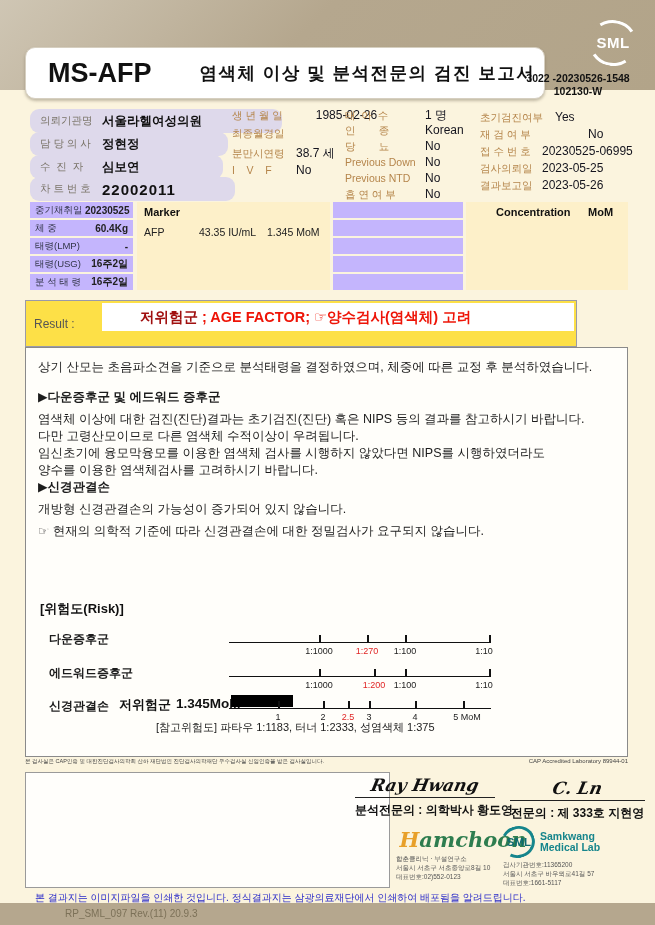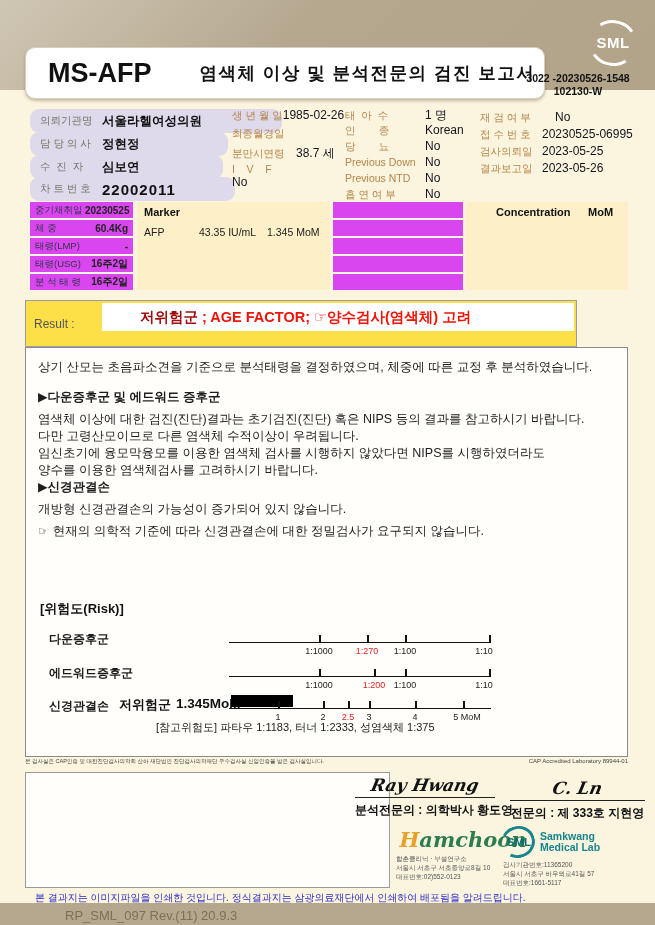--- a/index.html
+++ b/index.html
@@ -4,21 +4,21 @@
 <style>
   * { margin:0; padding:0; box-sizing:border-box; }
   html,body { width:655px; }
   body { font-family:"Liberation Sans","DejaVu Sans",sans-serif; background:#fbf4de; }
   .page { position:relative; width:655px; height:925px; background:#fbf4de; overflow:hidden; }
 
   
   .topband { position:absolute; left:0; top:0; width:655px; height:90px;
              background:linear-gradient(135deg,#cfc6b4 0%,#b5a78e 45%,#b2a489 100%); }
   .botband { position:absolute; left:0; top:903px; width:655px; height:22px; background:#b5a78e; }
-  .doccode { position:absolute; left:65px; top:908px; font-size:13px; color:#7c7158; }
+  .doccode { position:absolute; left:65px; top:908px; font-size:10px; color:#7c7158; }
 
   
   .sml-top { position:absolute; right:18px; top:20px; width:48px; height:46px; }
   .sml-top .circ { position:absolute; inset:0; border:3px solid #fff; border-radius:50%;
                    border-left-color:transparent; border-right-color:transparent; transform:rotate(12deg);}
   .sml-top .txt { position:absolute; left:0; top:14px; width:48px; text-align:center;
                   color:#fff; font-weight:bold; font-size:15px; letter-spacing:0.5px; }
 
   
   .hbox { position:absolute; left:25px; top:47px; width:520px; height:52px; background:#fff;
@@ -35,21 +35,21 @@
   .pill .pl { font-size:10.5px; color:#7a7468; white-space:pre; width:62px; }
   .pill .pv { font-size:12.5px; font-weight:bold; color:#111; white-space:nowrap; }
   .pill.big .pv { font-size:15px; letter-spacing:1px; }
 
   .icol { position:absolute; }
   .irow { display:flex; align-items:baseline; }
   .ilab { font-size:10.5px; color:#b5854b; white-space:pre; }
   .ival { font-size:12px; font-weight:normal; color:#14141e; white-space:nowrap;text-align:right; }
 
   
-  .lavrow { position:absolute; background:#d946ef; height:16px; display:flex;
+  .lavrow { position:absolute; background:#c4b5fd; height:16px; display:flex;
             align-items:center; padding:0 5px; }
   .lavrow .tl2 { font-size:9.5px; color:#33364a; white-space:pre; flex:0 0 50px; }
   .lavrow .tv2 { font-size:10px; font-weight:bold; color:#222; flex:1; text-align:right; }
   .cream { position:absolute; background:#fdf0c9; }
   .cream .mh { position:absolute; font-size:11px; font-weight:bold; color:#111; }
   .cream .mt { position:absolute; font-size:10.5px; color:#222; }
 
   
   .resbox { position:absolute; left:25px; top:300px; width:552px; height:47px;
             background:#fde047; border:1px solid #9a9aa8; }
@@ -137,33 +137,33 @@
   <div class="pill" style="left:30px; top:155px; width:193px;">
     <span class="pl">수  진  자</span>
     <span class="pv">심보연</span>
   </div>
   <div class="pill big" style="left:30px; top:177px; width:205px;">
     <span class="pl">차 트 번 호</span>
     <span class="pv">22002011</span>
   </div>
 
   <div class="icol" style="left:232px; top:108px; width:110px;">
-    <div class="irow" style="height:19px;">
+    <div class="irow" style="height:19px;gap:33px;">
         <span class="ilab" style="width:64px;">생 년 월 일</span>
         <span class="ival">1985-02-26</span>
       </div>
     <div class="irow" style="height:18px;">
         <span class="ilab" style="width:64px;">최종월경일</span>
         <span class="ival"></span>
       </div>
     <div class="irow" style="height:18px;">
         <span class="ilab" style="width:64px;">분만시연령</span>
         <span class="ival">38.7 세</span>
       </div>
-    <div class="irow" style="height:18px;flex-direction:column;">
+    <div class="irow" style="height:18px;">
         <span class="ilab" style="width:64px;">I    V    F</span>
         <span class="ival">No</span>
       </div>
   </div>
 
   <div class="icol" style="left:345px; top:107px; width:125px;">
     <div class="irow" style="height:16px;">
         <span class="ilab" style="width:80px;">태  아  수</span>
         <span class="ival">1 명</span>
       </div>
@@ -184,20 +184,24 @@
         <span class="ival">No</span>
       </div>
     <div class="irow" style="height:16px;">
         <span class="ilab" style="width:80px;">흡 연 여 부</span>
         <span class="ival">No</span>
       </div>
   </div>
 
   <div class="icol" style="left:480px; top:110px; width:170px;">
     <div class="irow" style="height:17px;">
+        <span class="ilab" style="width:75px;">초기검진여부</span>
+        <span class="ival">Yes</span>
+      </div>
+    <div class="irow" style="height:17px;gap:33px;">
         <span class="ilab" style="width:75px;">재 검 여 부</span>
         <span class="ival">No</span>
       </div>
     <div class="irow" style="height:17px;">
         <span class="ilab" style="width:62px;">접 수 번 호</span>
         <span class="ival">20230525-06995</span>
       </div>
     <div class="irow" style="height:17px;">
         <span class="ilab" style="width:62px;">검사의뢰일</span>
         <span class="ival">2023-05-25</span>

